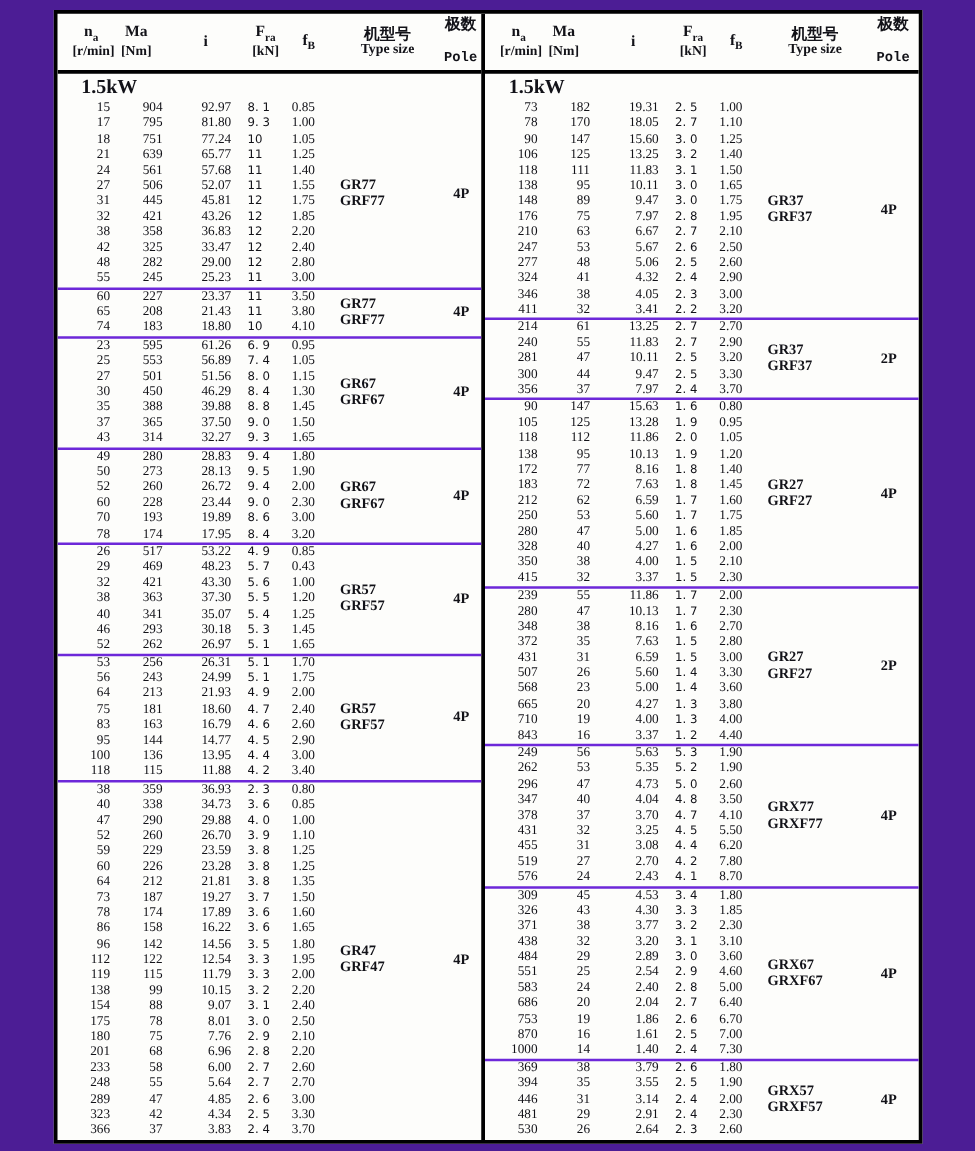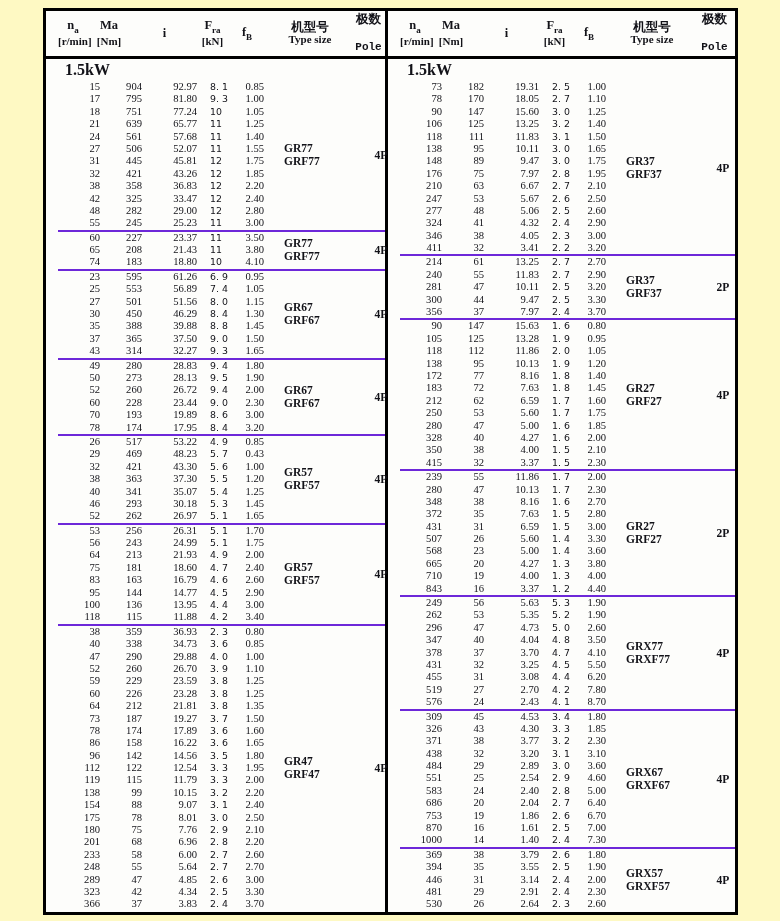--- a/index.html
+++ b/index.html
@@ -1,17 +1,17 @@
 <!DOCTYPE html>
 <html><head>
 <meta charset="utf-8">
 <style>
   html,body{margin:0;padding:0;width:780px;height:921px;overflow:hidden;
     background:#fdfdfb;font-family:"Liberation Serif",serif;color:#121218;}
-  .page{position:relative;width:780px;height:921px;background:#fef9c3;}
+  .page{position:relative;width:780px;height:921px;background:#4c1d95;}
   .table-frame{position:absolute;left:43px;top:8px;width:695px;height:907px;
     border:3px solid #000;box-sizing:border-box;display:flex;overflow:hidden;background:#fdfdfb;}
   .half{display:flex;flex-direction:column;box-sizing:border-box;min-width:0;}
   .half.left{width:342px;border-right:3px solid #000;}
   .half.right{flex:1;}
 
   
   .grid7{display:grid;grid-template-columns:30px 42px 55px 39px 28px 100px 1fr;padding-left:12px;}
 
   
@@ -25,21 +25,21 @@
   .hen-mono{font-weight:bold;font-size:11px;margin-top:16px;font-family:"Liberation Mono",monospace;}
   .c-i{transform:translateX(7px);}
   .c-fra{transform:translateX(8px);}
   .c-fb{transform:translateX(9px);}
   .c-type{transform:translateX(8px);}
 
   
   .power-title{height:22px;flex:none;font-weight:bold;font-size:16px;line-height:22px;padding-left:19px;}
 
   
-  .half-body{flex:1;display:flex;flex-direction:column;margin-left:12px;}
+  .half-body{flex:1;display:flex;flex-direction:column;}
   .section{position:relative;flex:none;}
   .section + .section{border-top:2px solid #6d28d9;}
   .row{height:12.4px;line-height:12.4px;font-size:10.6px;}
   .cell{white-space:nowrap;}
   .c0,.c1,.c2{text-align:right;}
   .c3{text-align:left;padding-left:13px;font-family:"DejaVu Sans",sans-serif;font-size:9.4px;}
   .c4{text-align:right;}
   .type-label{position:absolute;left:226px;top:50%;transform:translateY(-50%);
     font-weight:bold;font-size:11.5px;line-height:13px;white-space:nowrap;}
   .pole-label{position:absolute;left:306px;width:34px;top:50%;transform:translateY(-50%);

